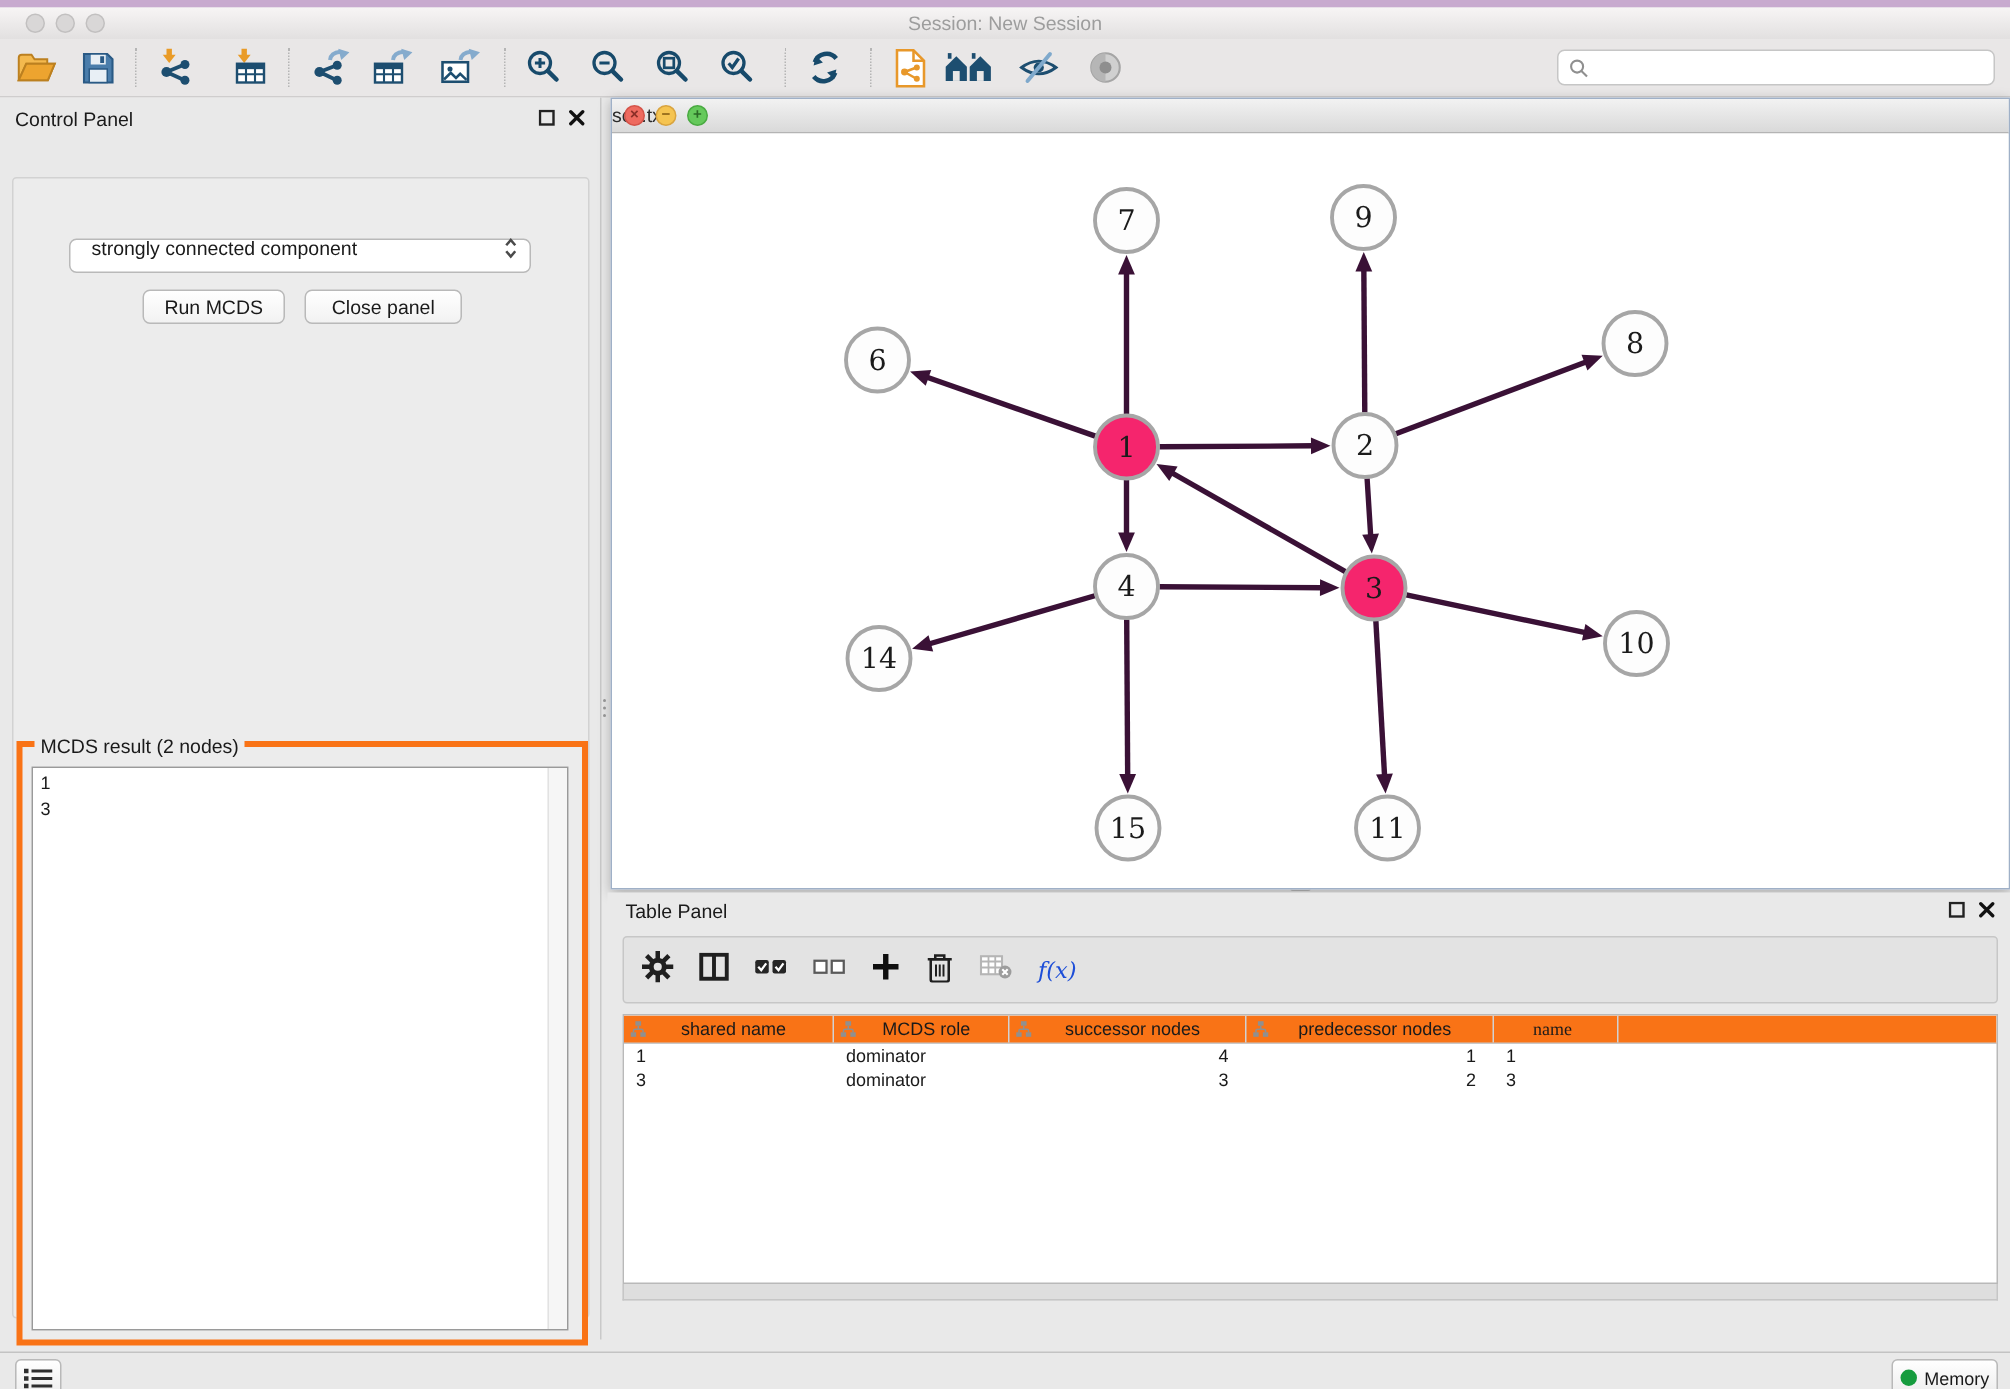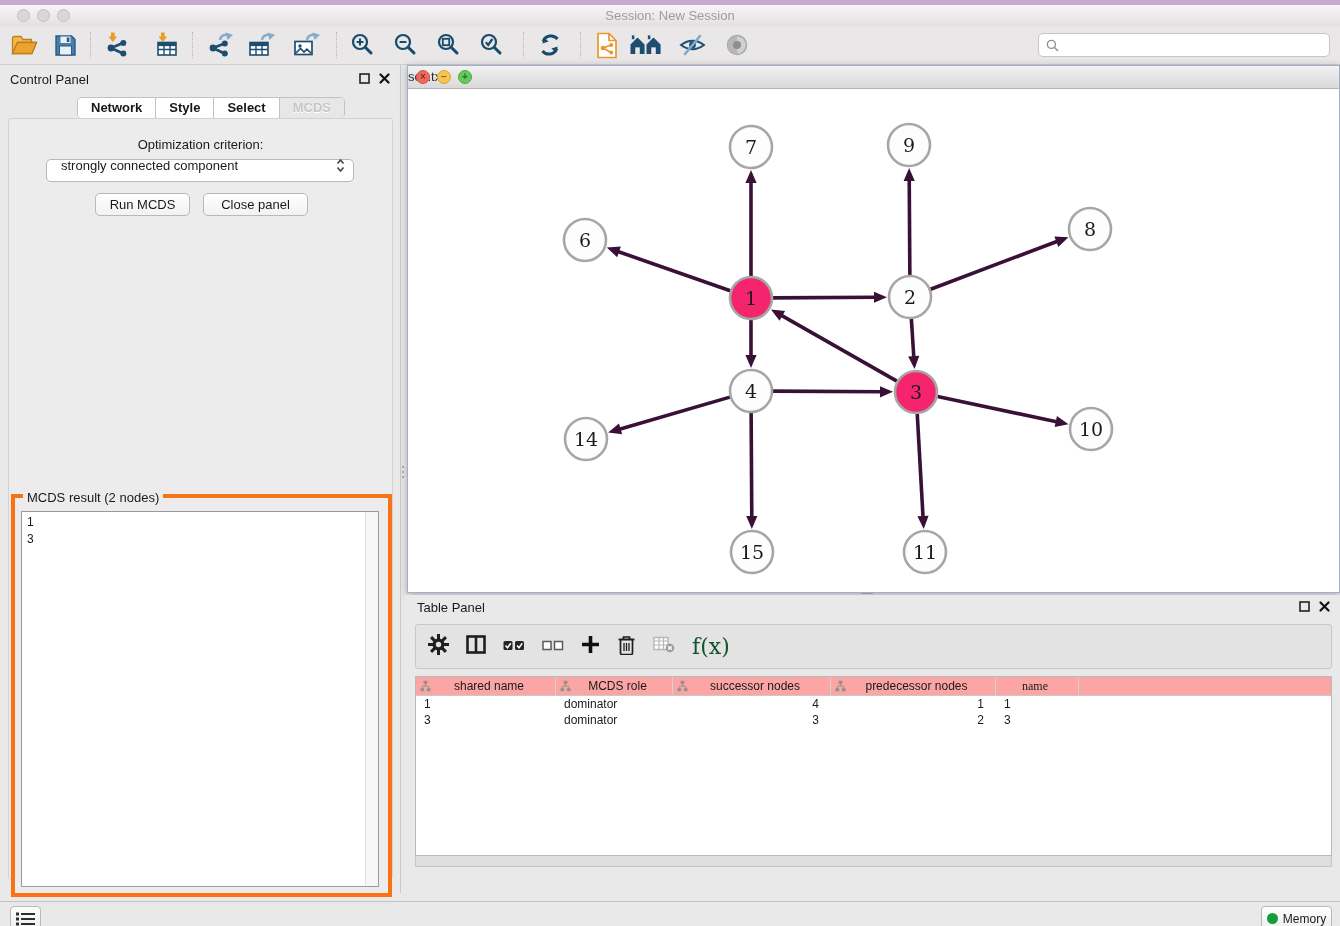--- a/index.html
+++ b/index.html
@@ -67,24 +67,24 @@
   .light.green{background:#65c95b;border:1px solid #4aab42;color:#2b6b26}
   .nw-title{text-align:left;font-size:13px;line-height:21px;color:#2b2b2b}
   .nw-canvas{position:absolute;left:0;top:23px;width:931px;height:503px;background:#fff}
   
   .table-panel{position:absolute;left:405px;top:595px;right:0;bottom:36px;background:#e9e9e9}
   .tp-title{position:absolute;left:12px;top:5px;font-size:13px}
   .tp-panel-icons{position:absolute;right:10px;top:6px;display:flex;gap:9px;align-items:center}
   .tp-toolbar{position:absolute;left:10px;top:29px;width:917px;height:45px;background:#e3e3e3;
               border:1px solid #c7c7c7;border-radius:3px;display:flex;align-items:center;
               padding-left:12px;gap:17px}
-  .fx-label{font-family:"DejaVu Serif",serif;font-size:22px;color:#14532d}
+  .fx-label{font-family:"DejaVu Serif",serif;font-style:italic;font-size:15px;color:#1d4ed8}
   .tp-table{position:absolute;left:10px;top:81px;width:917px;height:180px;background:#fff;
             border:1px solid #b9b9b9;overflow:hidden}
-  .tbl-header{display:flex;height:19px;background:#fca5a5;border-bottom:1px solid #c9c9c9}
+  .tbl-header{display:flex;height:19px;background:#f97316;border-bottom:1px solid #c9c9c9}
   .hcell{display:flex;align-items:center;border-right:1px solid #d2d2d2;font-size:12px;padding-left:4px}
   .hcell .hlabel{flex:1;text-align:center;padding-right:8px}
   .trow{display:flex;height:16px;font-size:12px;line-height:16px}
   .tcell{white-space:nowrap;overflow:hidden}
   .scroll-strip{position:absolute;left:10px;top:261px;width:917px;height:11px;background:#dedede;
                 border:1px solid #c6c6c6;border-top:none}
   .bt-group{position:absolute;left:285px;top:271px}
   
   .status-bar{position:absolute;left:0;bottom:0;width:100%;height:25px;background:#e9e9e9;
               border-top:1px solid #c3c3c3}
@@ -271,28 +271,21 @@
   <div class="control-panel">
     <div class="cp-title">Control Panel</div>
     <div class="panel-icons">
       <svg width="11" height="11" viewBox="0 0 11 11">
           <rect x="1" y="1" width="9" height="9" fill="none" stroke="#222" stroke-width="1.6"></rect>
         </svg>
       <svg width="11" height="11" viewBox="0 0 11 11">
           <path d="M1.5 1.5 L9.5 9.5 M9.5 1.5 L1.5 9.5" stroke="#111" stroke-width="2.2" stroke-linecap="round"></path>
         </svg>
     </div>
-    <div class="seg-group cp-tabs">
-      <span class="seg">Network</span>
-      <span class="seg">Style</span>
-      <span class="seg">Select</span>
-      <span class="seg active">MCDS</span>
-    </div>
     <div class="cp-body">
-      <div class="opt-label">Optimization criterion:</div>
       <div class="dropdown">
         <span class="dd-label">strongly connected component</span>
         <svg width="9" height="15" viewBox="0 0 9 15">
             <path d="M1.5 5.5 L4.5 2 L7.5 5.5 M1.5 9.5 L4.5 13 L7.5 9.5" fill="none" stroke="#4a4a4a" stroke-width="1.7"></path>
           </svg>
       </div>
       <div class="cp-btn" style="left:86px;top:74px;width:95px">Run MCDS</div>
       <div class="cp-btn" style="left:194px;top:74px;width:105px">Close panel</div>
       <div class="result-group">
         <div class="result-title">MCDS result (2 nodes)</div>

